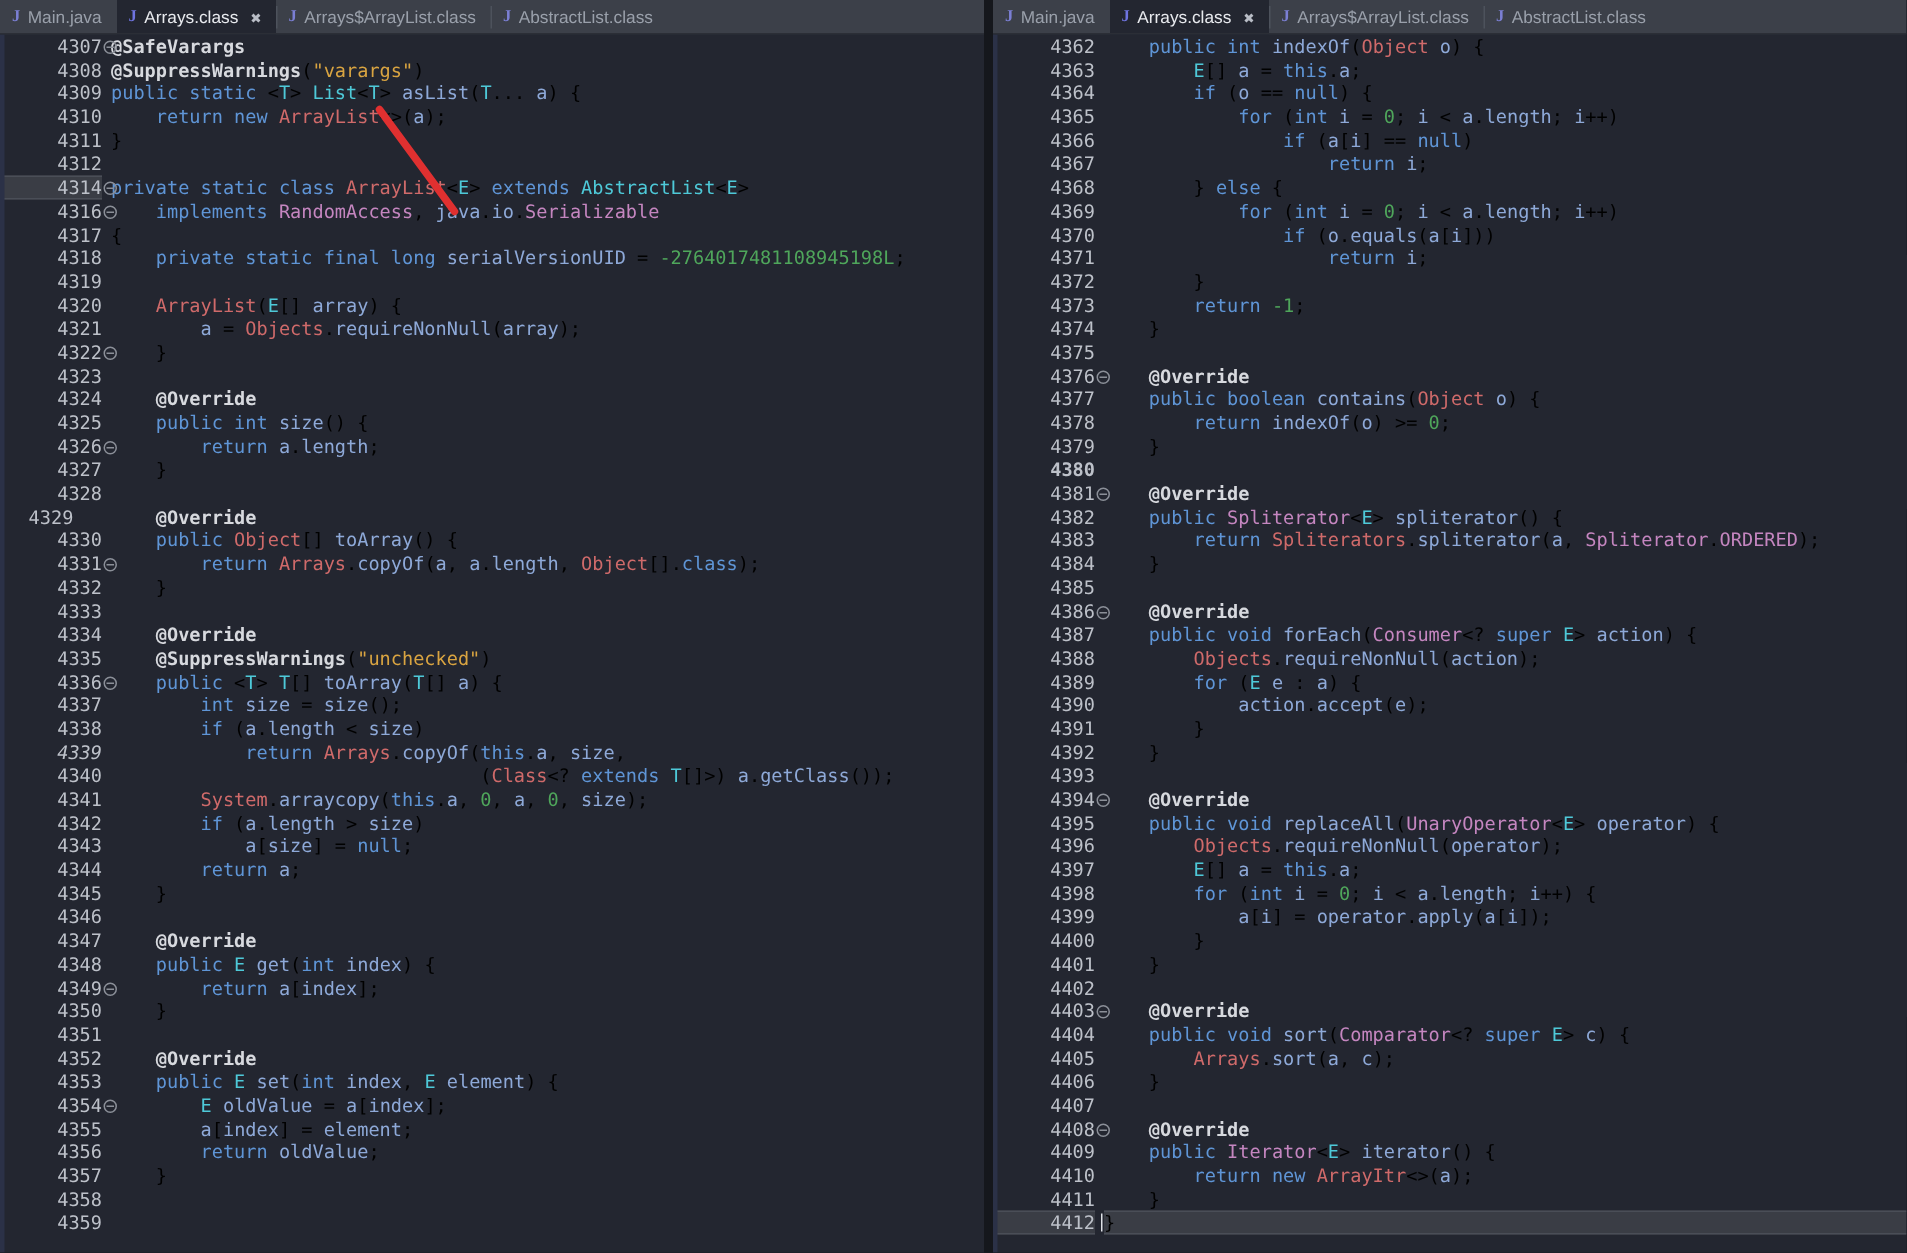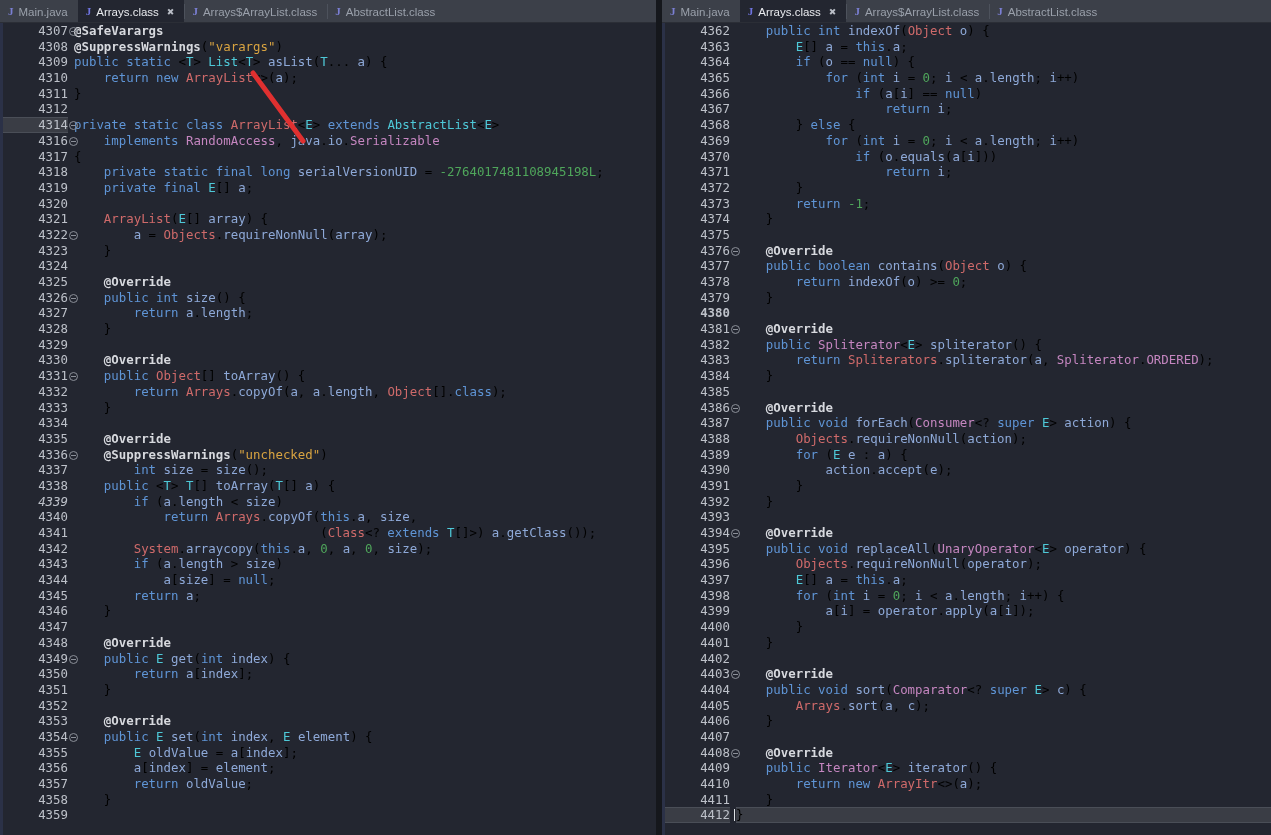--- a/index.html
+++ b/index.html
@@ -105,21 +105,21 @@
           <div class="row ln" style="background: transparent;">4319</div>
           <div class="row ln" style="background: transparent;">4320</div>
           <div class="row ln" style="background: transparent;">4321</div>
           <div class="row ln" style="background: transparent;">4322<span class="fold"></span></div>
           <div class="row ln" style="background: transparent; padding-left: 16px;">4323</div>
           <div class="row ln" style="background: transparent;">4324</div>
           <div class="row ln" style="background: transparent;">4325</div>
           <div class="row ln" style="background: transparent;">4326<span class="fold"></span></div>
           <div class="row ln" style="background: transparent;">4327</div>
           <div class="row ln" style="background: transparent;">4328</div>
-          <div class="row ln" style="background: transparent;">4329</div>
+          <div class="row ln" style="background: transparent; text-align: center;">4329</div>
           <div class="row ln" style="background: transparent;">4330</div>
           <div class="row ln" style="background: transparent;">4331<span class="fold"></span></div>
           <div class="row ln" style="background: transparent;">4332</div>
           <div class="row ln" style="background: transparent;">4333</div>
           <div class="row ln" style="background: transparent;">4334</div>
           <div class="row ln" style="background: transparent;">4335</div>
           <div class="row ln" style="background: transparent;">4336<span class="fold"></span></div>
           <div class="row ln" style="background: transparent;">4337</div>
           <div class="row ln" style="background: transparent;">4338</div>
           <div class="row ln" style="background: transparent; font-style: italic;">4339</div>
@@ -148,40 +148,39 @@
           <div class="row"><span class="ann">@SafeVarargs</span></div>
           <div class="row"><span class="ann">@SuppressWarnings</span>(<span class="str">"varargs"</span>)</div>
           <div class="row"><span class="kw">public</span> <span class="kw">static</span> &lt;<span class="typ">T</span>&gt; <span class="typ">List</span>&lt;<span class="typ">T</span>&gt; <span class="var">asList</span>(<span class="typ">T</span>... <span class="var">a</span>) {</div>
           <div class="row">    <span class="kw">return</span> <span class="kw">new</span> <span class="cls">ArrayList</span>&lt;&gt;(<span class="var">a</span>);</div>
           <div class="row">}</div>
           <div class="row"></div>
           <div class="row"><span class="kw">private</span> <span class="kw">static</span> <span class="kw">class</span> <span class="cls">ArrayList</span>&lt;<span class="typ">E</span>&gt; <span class="kw">extends</span> <span class="typ">AbstractList</span>&lt;<span class="typ">E</span>&gt;</div>
           <div class="row">    <span class="kw">implements</span> <span class="mag">RandomAccess</span>, <span class="var">java</span>.<span class="var">io</span>.<span class="mag">Serializable</span></div>
           <div class="row">{</div>
           <div class="row">    <span class="kw">private</span> <span class="kw">static</span> <span class="kw">final</span> <span class="kw">long</span> <span class="var">serialVersionUID</span> = <span class="num">-2764017481108945198L</span>;</div>
-          <div class="row">    <span class="kw">private</span> <span class="kw">final</span> <span class="typ">E</span>[] <span class="var">a</span>;</div>
           <div class="row"></div>
           <div class="row">    <span class="cls">ArrayList</span>(<span class="typ">E</span>[] <span class="var">array</span>) {</div>
           <div class="row">        <span class="var">a</span> = <span class="cls">Objects</span>.<span class="var">requireNonNull</span>(<span class="var">array</span>);</div>
           <div class="row">    }</div>
           <div class="row"></div>
           <div class="row">    <span class="ann">@Override</span></div>
           <div class="row">    <span class="kw">public</span> <span class="kw">int</span> <span class="var">size</span>() {</div>
           <div class="row">        <span class="kw">return</span> <span class="var">a</span>.<span class="var">length</span>;</div>
           <div class="row">    }</div>
           <div class="row"></div>
           <div class="row">    <span class="ann">@Override</span></div>
           <div class="row">    <span class="kw">public</span> <span class="cls">Object</span>[] <span class="var">toArray</span>() {</div>
           <div class="row">        <span class="kw">return</span> <span class="cls">Arrays</span>.<span class="var">copyOf</span>(<span class="var">a</span>, <span class="var">a</span>.<span class="var">length</span>, <span class="cls">Object</span>[].<span class="kw">class</span>);</div>
           <div class="row">    }</div>
           <div class="row"></div>
           <div class="row">    <span class="ann">@Override</span></div>
           <div class="row">    <span class="ann">@SuppressWarnings</span>(<span class="str">"unchecked"</span>)</div>
+          <div class="row">    <span class="kw">public</span> &lt;<span class="typ">T</span>&gt; <span class="typ">T</span>[] <span class="var">toArray</span>(<span class="typ">T</span>[] <span class="var">a</span>) {</div>
           <div class="row">        <span class="kw">int</span> <span class="var">size</span> = <span class="var">size</span>();</div>
-          <div class="row">    <span class="kw">public</span> &lt;<span class="typ">T</span>&gt; <span class="typ">T</span>[] <span class="var">toArray</span>(<span class="typ">T</span>[] <span class="var">a</span>) {</div>
           <div class="row">        <span class="kw">if</span> (<span class="var">a</span>.<span class="var">length</span> &lt; <span class="var">size</span>)</div>
           <div class="row">            <span class="kw">return</span> <span class="cls">Arrays</span>.<span class="var">copyOf</span>(<span class="kw">this</span>.<span class="var">a</span>, <span class="var">size</span>,</div>
           <div class="row">                                 (<span class="cls">Class</span>&lt;? <span class="kw">extends</span> <span class="typ">T</span>[]&gt;) <span class="var">a</span>.<span class="var">getClass</span>());</div>
           <div class="row">        <span class="cls">System</span>.<span class="var">arraycopy</span>(<span class="kw">this</span>.<span class="var">a</span>, <span class="num">0</span>, <span class="var">a</span>, <span class="num">0</span>, <span class="var">size</span>);</div>
           <div class="row">        <span class="kw">if</span> (<span class="var">a</span>.<span class="var">length</span> &gt; <span class="var">size</span>)</div>
           <div class="row">            <span class="var">a</span>[<span class="var">size</span>] = <span class="kw">null</span>;</div>
           <div class="row">        <span class="kw">return</span> <span class="var">a</span>;</div>
           <div class="row">    }</div>
           <div class="row"></div>
           <div class="row">    <span class="ann">@Override</span></div>

